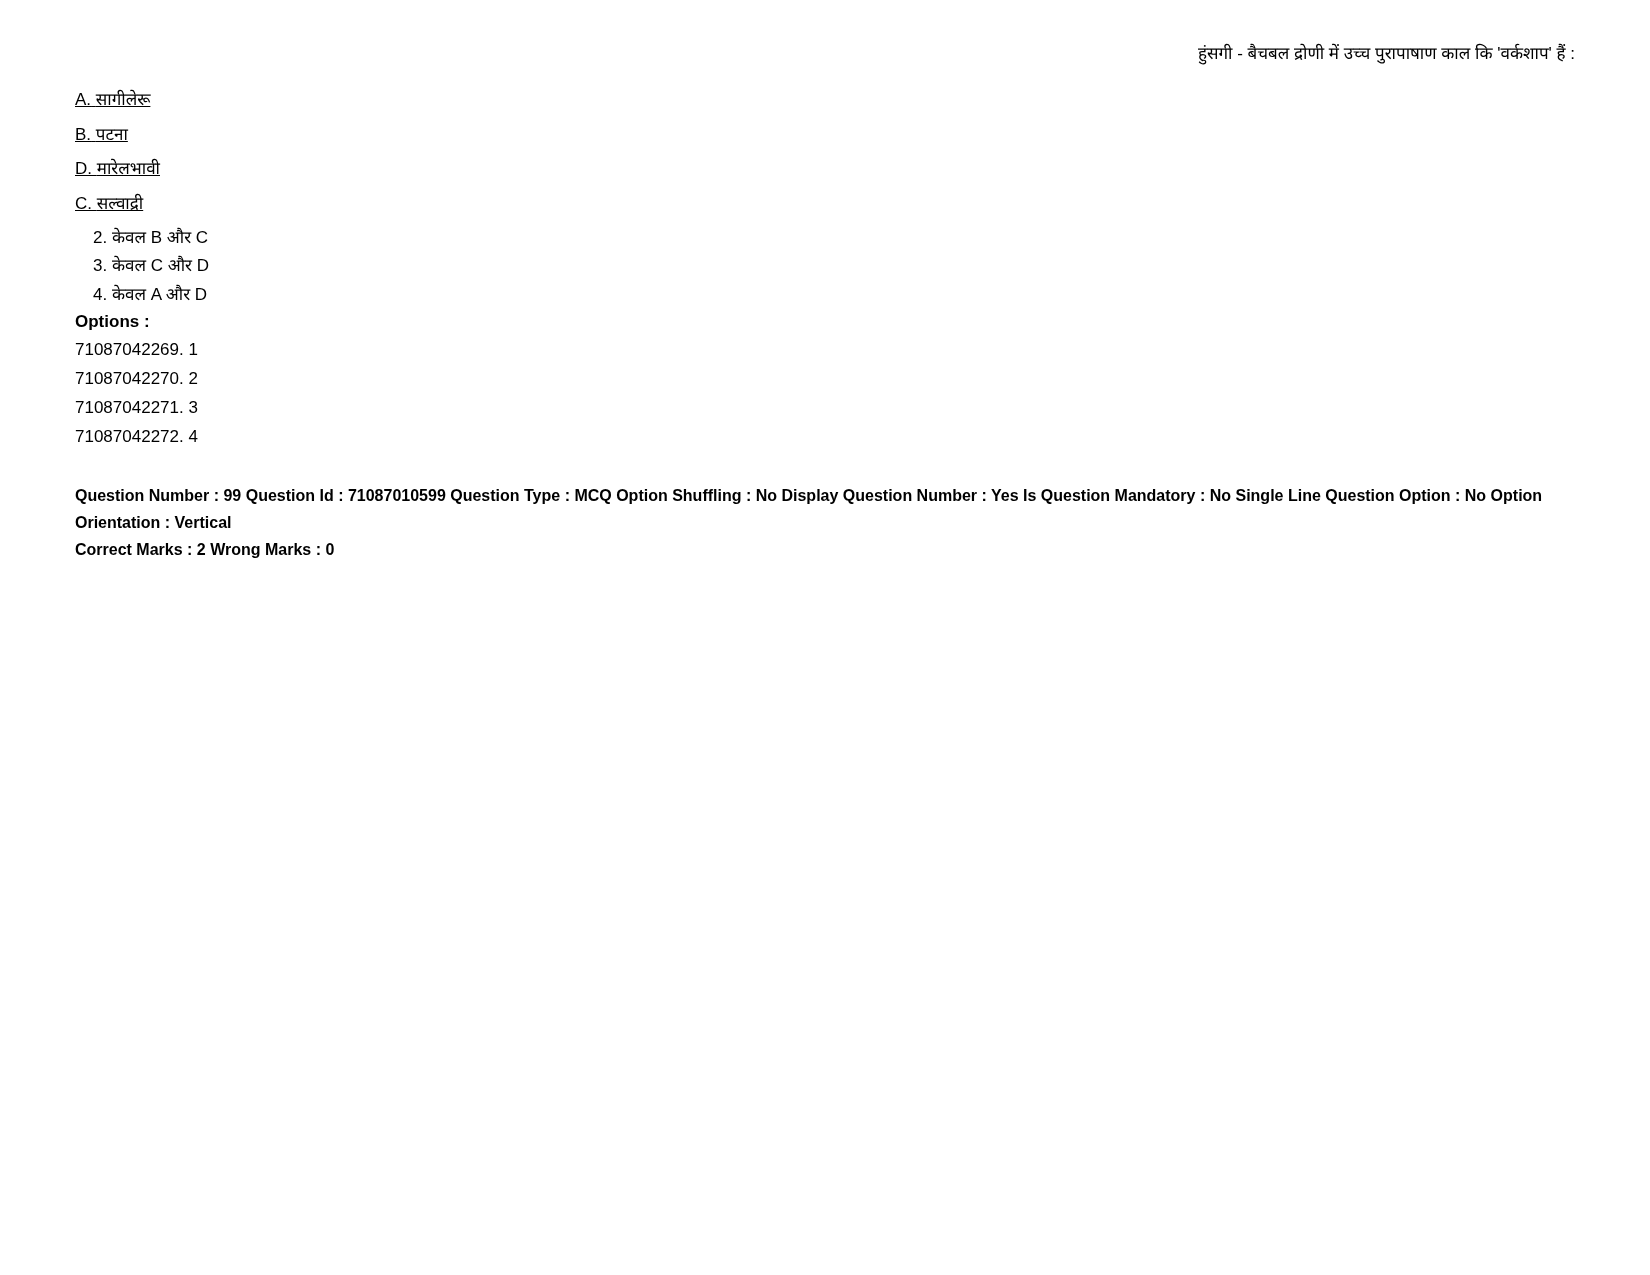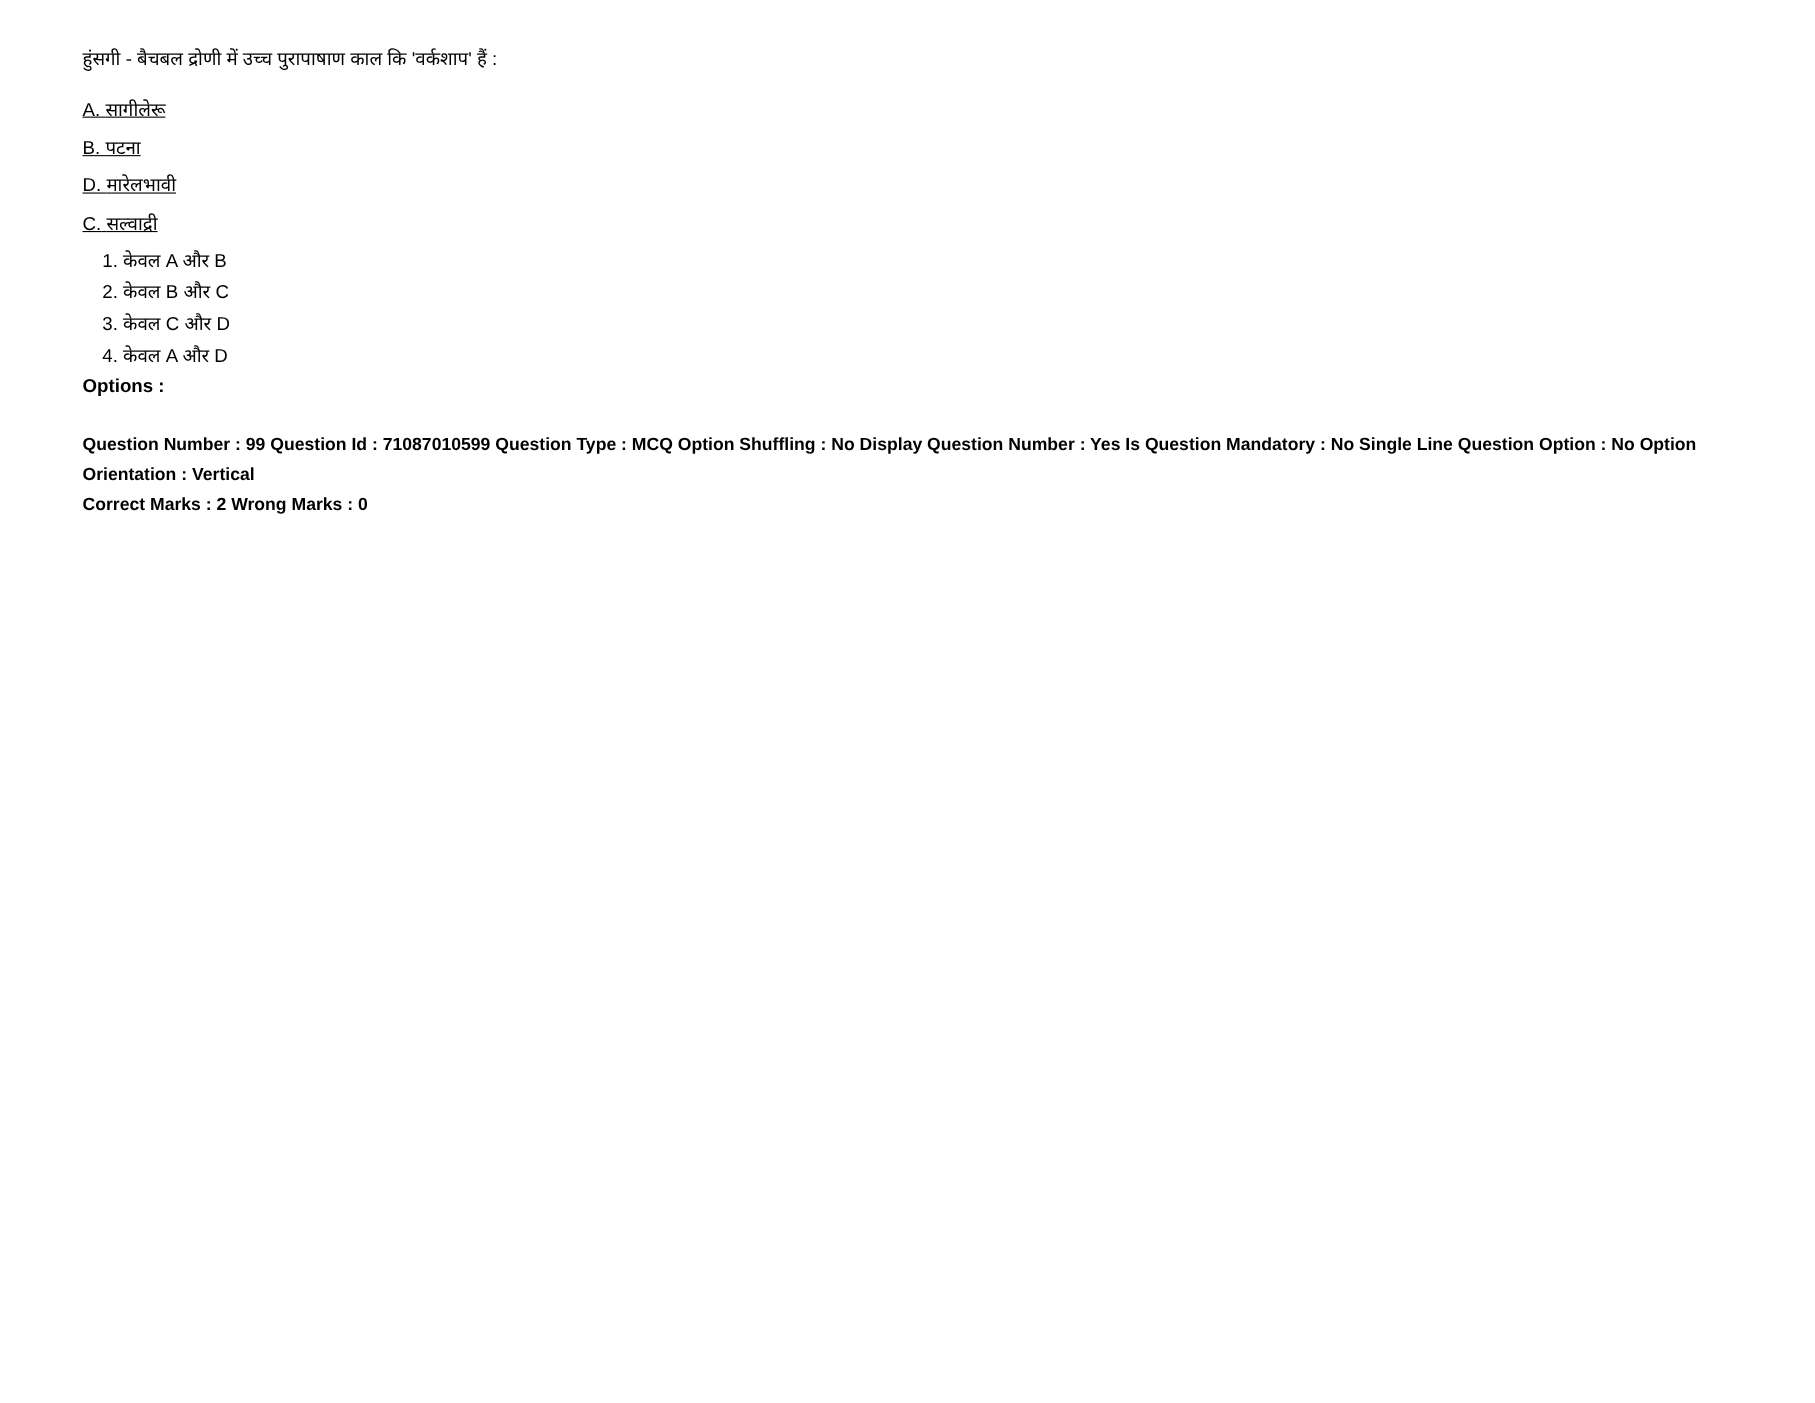--- a/index.html
+++ b/index.html
@@ -13,20 +13,21 @@
       font-size: 16px;
       color: #000000;
       width: 1650px;
       min-height: 1275px;
       padding: 40px 75px;
     }
     .question-text {
       font-size: 17px;
       line-height: 1.6;
       margin-bottom: 18px;
+      text-align: right;
     }
     .option-item {
       font-size: 17px;
       line-height: 1.8;
       margin-bottom: 4px;
       text-decoration: underline;
     }
     .sub-question-label {
       font-size: 17px;
       margin-top: 14px;
@@ -84,39 +85,53 @@
     </div>
     <div class="option-item">
       <span>C.</span>
       <span>सल्वाद्री</span>
     </div>
   </div>
 
 
   <div class="sub-options">
     <div class="sub-option-item">
-      <span>1.</span>
-      <span>केवल A और B</span>
-    </div>
-    <div class="sub-option-item">
       <span>2.</span>
       <span>केवल B और C</span>
     </div>
     <div class="sub-option-item">
       <span>3.</span>
       <span>केवल C और D</span>
     </div>
     <div class="sub-option-item">
       <span>4.</span>
       <span>केवल A और D</span>
     </div>
   </div>
 
   <div class="options-header">Options :</div>
 
+  <div>
+    <div class="option-code-item">
+      <span>71087042269.</span>
+      <span>1</span>
+    </div>
+    <div class="option-code-item">
+      <span>71087042270.</span>
+      <span>2</span>
+    </div>
+    <div class="option-code-item">
+      <span>71087042271.</span>
+      <span>3</span>
+    </div>
+    <div class="option-code-item">
+      <span>71087042272.</span>
+      <span>4</span>
+    </div>
+  </div>
 
   <div class="meta-block">
     <div class="meta-line">
       <span class="meta-bold">Question Number : 99 Question Id : 71087010599 Question Type : MCQ Option Shuffling : No Display Question Number : Yes Is Question Mandatory : No Single Line Question Option : No Option Orientation : Vertical</span>
     </div>
     <div class="meta-line">
       <span class="meta-bold">Correct Marks : 2 Wrong Marks : 0</span>
     </div>
   </div>
 

